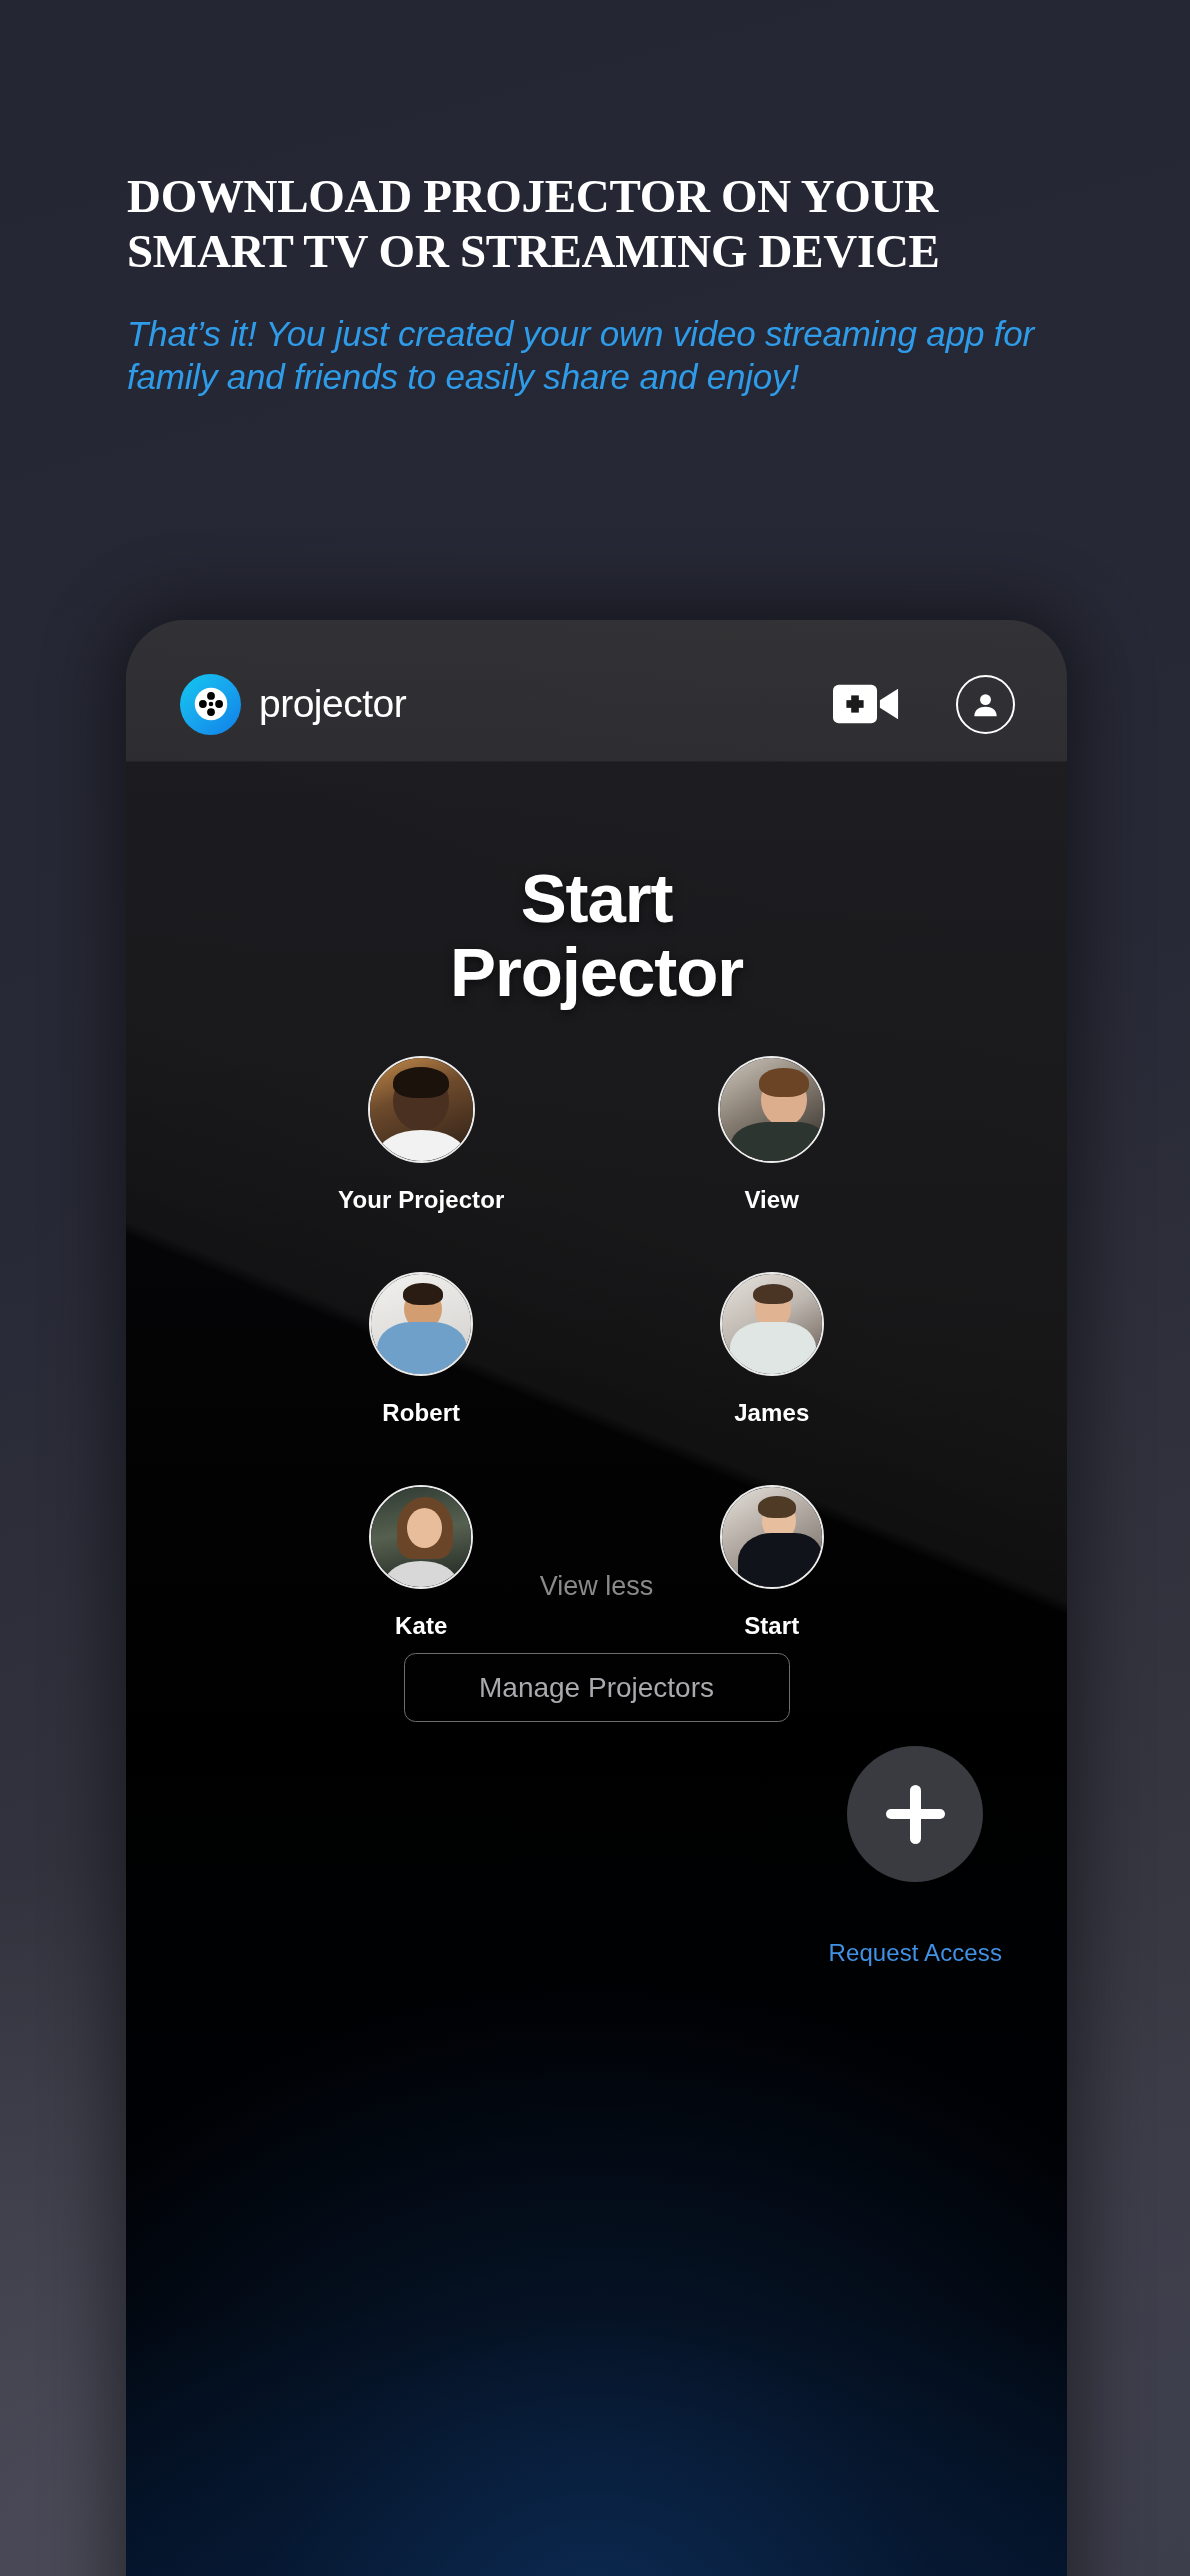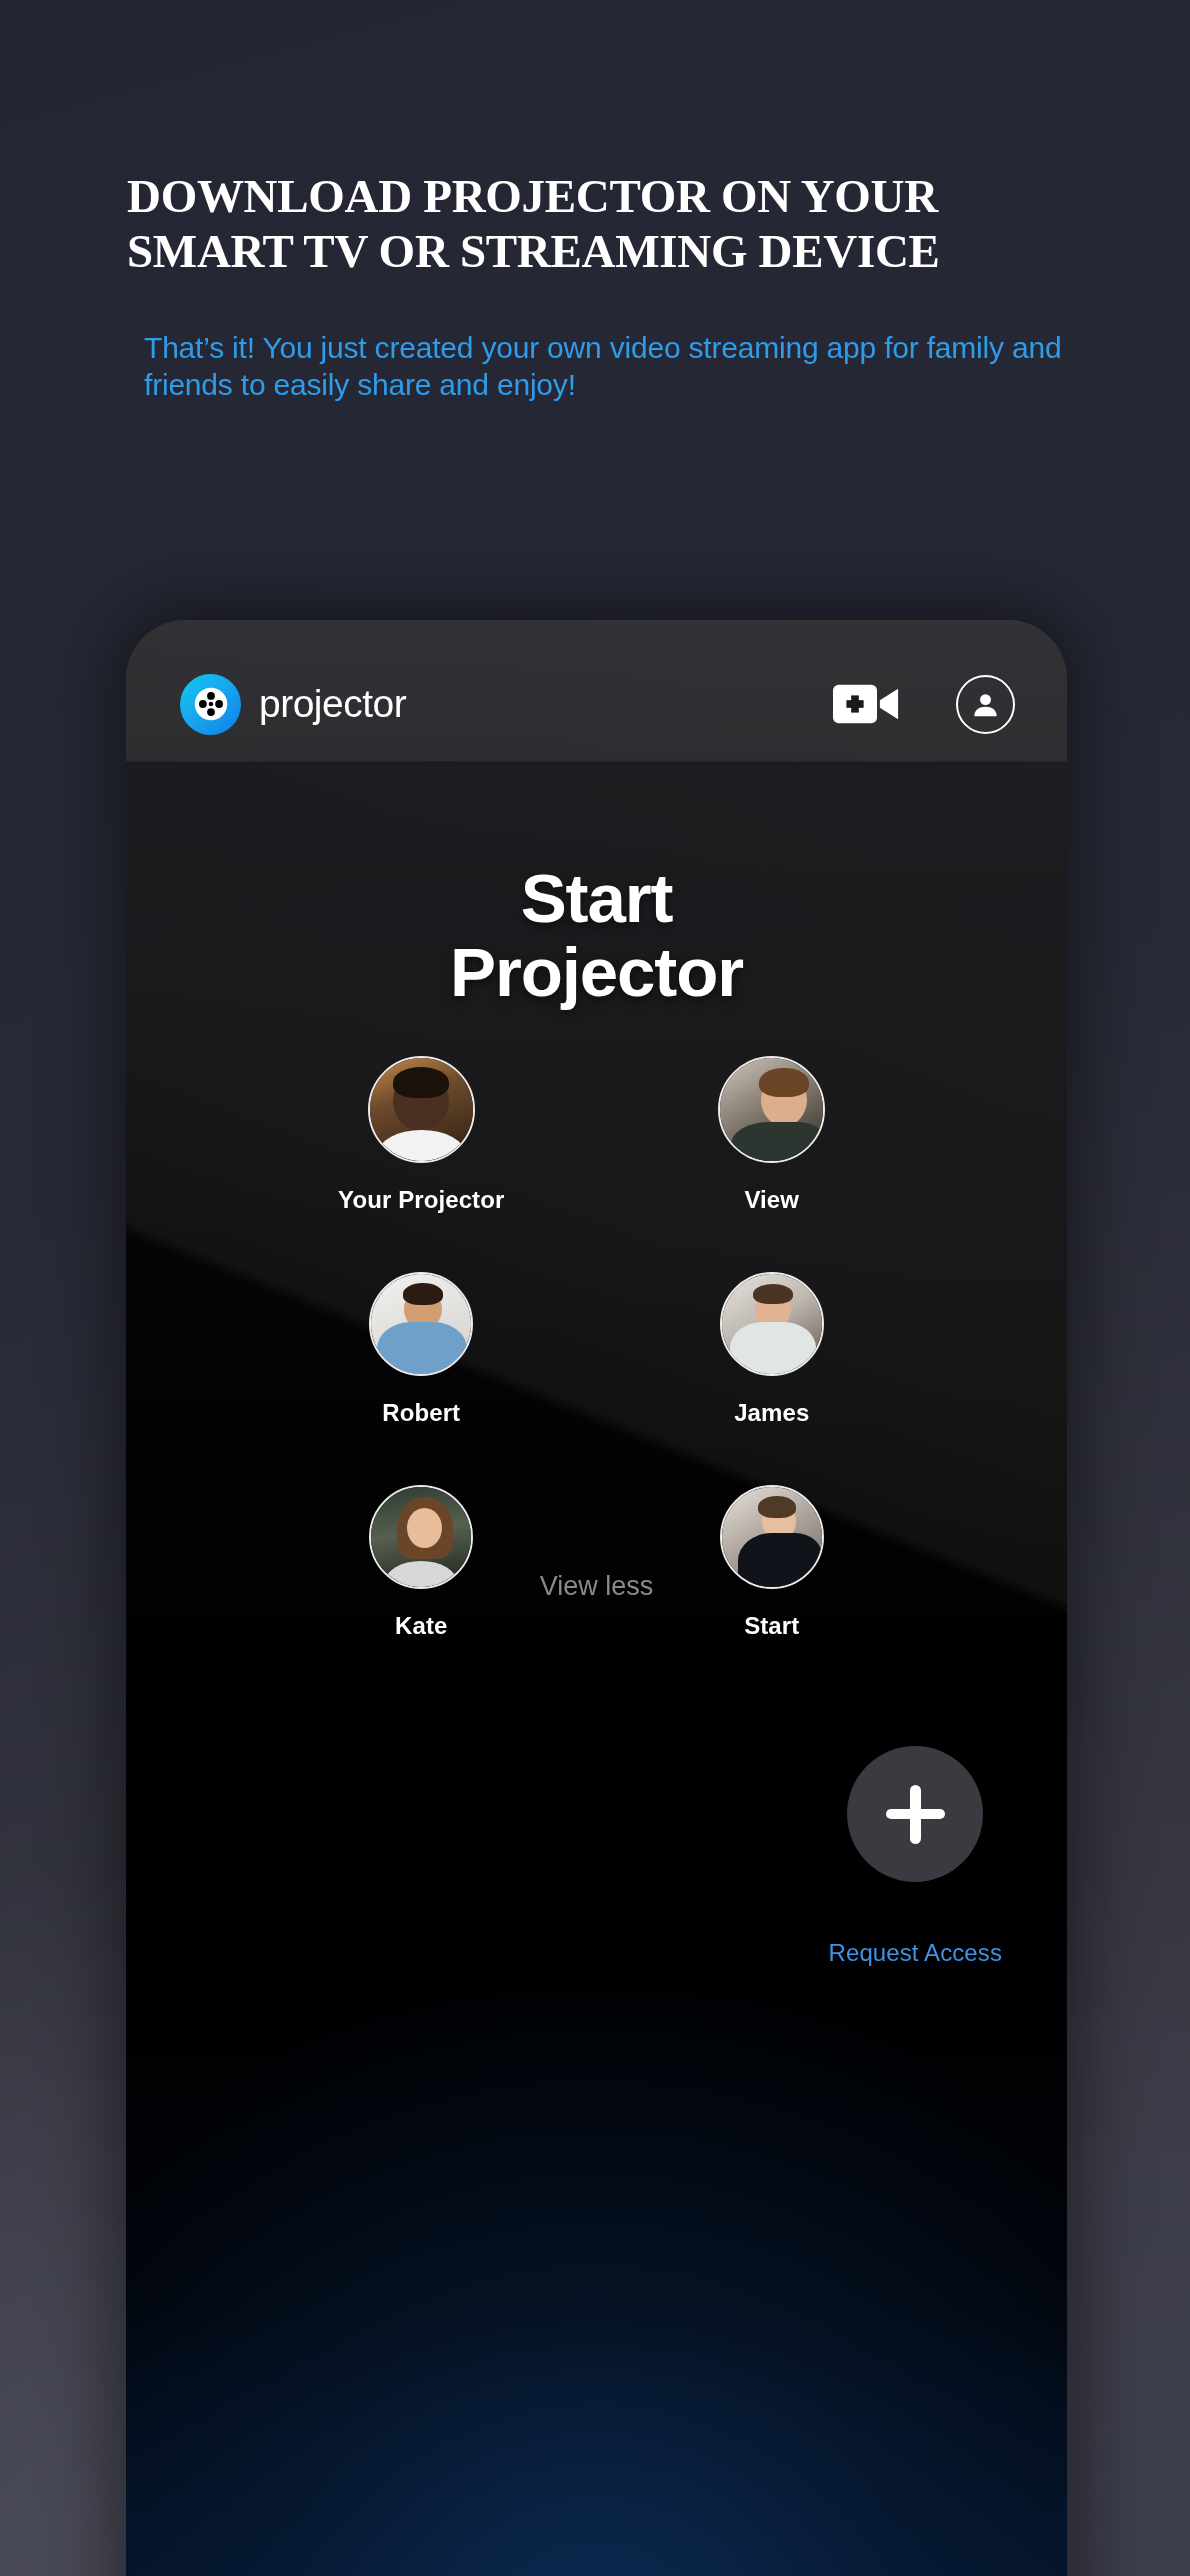--- a/index.html
+++ b/index.html
@@ -29,28 +29,29 @@
   .promo-title {
     margin: 0;
     color: #ffffff;
     font-size: 47px;
     line-height: 1.16;
     font-weight: bold;
     letter-spacing: -0.3px;
     font-family: Liberation Serif, serif;
   }
   .promo-sub {
-    margin: 17px;
+    margin: 0;
     padding-top: 35px;
     color: #2f9cea;
-    font-size: 30px;
+    font-size: 35px;
     line-height: 1.22;
     font-weight: normal;
     letter-spacing: -0.2px;
     max-width: 920px;
+    font-style: italic;
   }
 
   
   .phone {
     position: absolute;
     left: 126px;
     top: 620px;
     width: 941px;
     height: 2013px;
     border-radius: 59px 59px 0 0;
@@ -342,20 +343,23 @@
             <span class="f-hair" style="left:36%;top:9%;width:38%;height:22%;background:#4f3a26;"></span>
             <span class="f-body" style="left:16%;top:46%;width:84%;height:70%;background:#10131a;border-radius:40% 32% 0 0;"></span>
           </div>
           <div class="pj-name">Start</div>
         </div>
 
       </div>
 
       <div class="view-less">View less</div>
 
+      <div class="manage-wrap">
+        <button class="manage-btn">Manage Projectors</button>
+      </div>
 
       <div class="fab-wrap">
         <button class="fab">
           <span class="fab-inner">
             <span class="bar-h"></span>
             <span class="bar-v"></span>
           </span>
         </button>
         <div class="fab-label">Request Access</div>
       </div>

